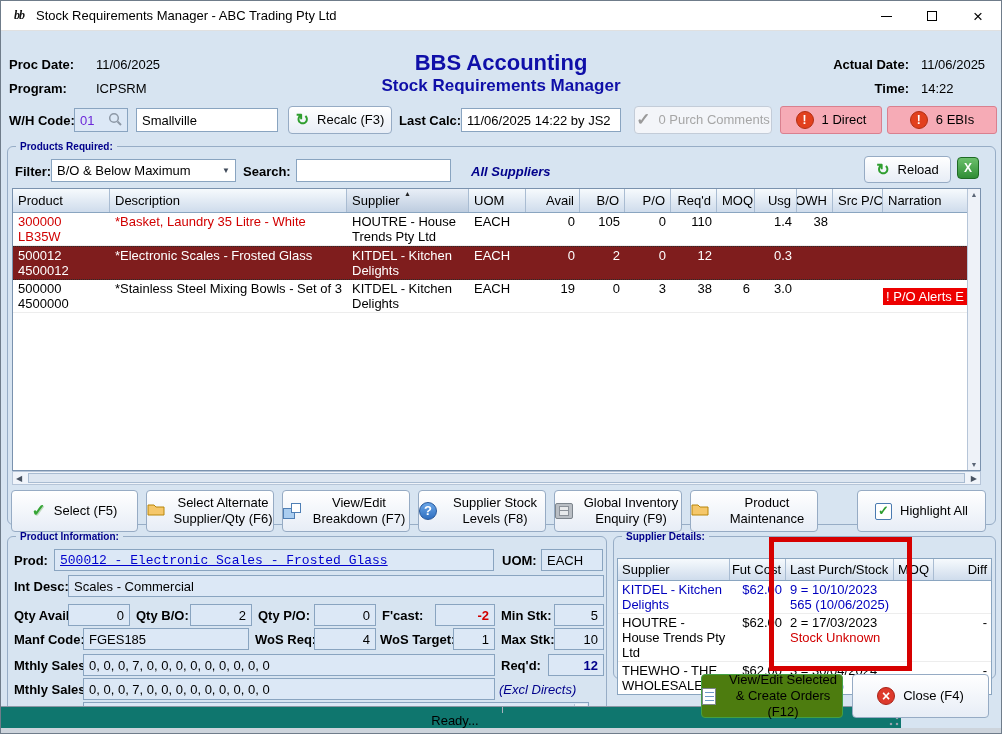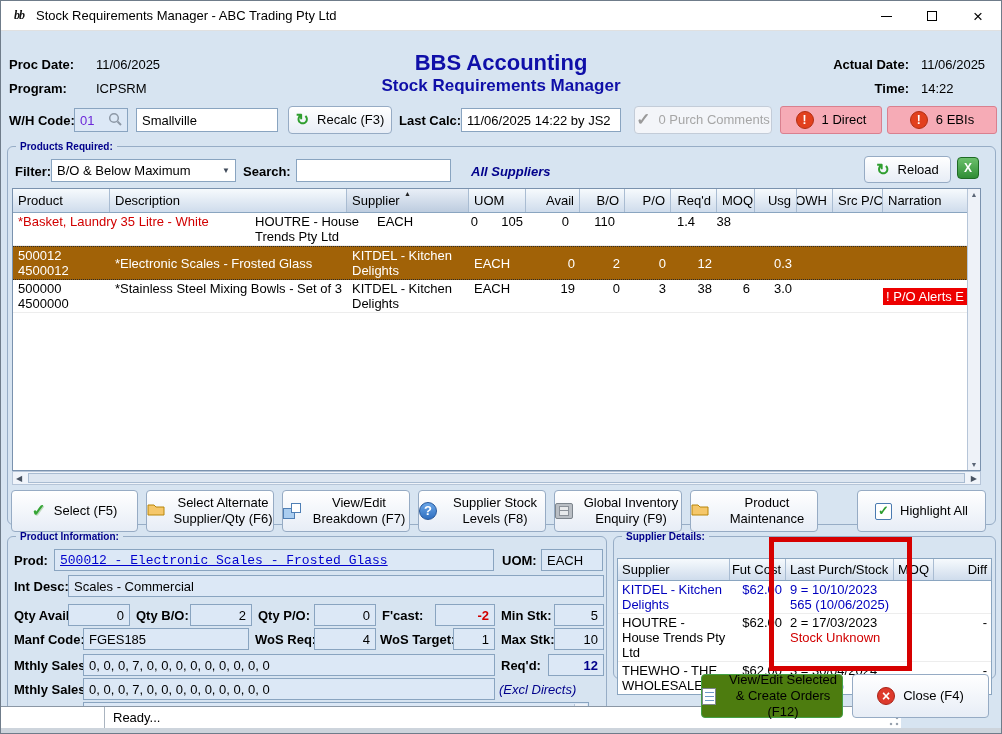--- a/index.html
+++ b/index.html
@@ -53,21 +53,21 @@
   .dd-arrow{margin-left:auto;font-size:8px;color:#404b5a;}
   .spin{position:absolute;right:1px;top:1px;bottom:1px;width:13px;background:#eef2f8;border-left:1px solid #b6c5d8;display:flex;flex-direction:column;align-items:center;justify-content:space-between;padding:2px 0;color:#8a96a6;font-size:7px;line-height:1;}
 
   
   .tbl{position:absolute;left:4px;top:36px;width:969px;height:283px;background:#fff;border:1px solid #7a92ae;overflow:hidden;}
   .thead{display:flex;height:24px;background:linear-gradient(#f6fafd,#cfdcec);border-bottom:1px solid #8aa5c0;width:955px;}
   .th{border-right:1px solid #a9bcd2;display:flex;align-items:center;padding:0 5px;position:relative;overflow:hidden;white-space:nowrap;}
   .th.sorted{background:linear-gradient(#e9eff7,#bdccdf);}
   .th.r,.td.r{justify-content:flex-end;text-align:right;}
   .tr{display:flex;min-height:31px;border-bottom:1px solid #ededed;width:955px;background:#fff;}
-  .tr.selected{background:#a16207;color:#fff;border-top:1px dotted #2a2a2a;border-bottom:1px dotted #2a2a2a;align-items:center;}
+  .tr.selected{background:#7f1d1d;color:#fff;border-top:1px dotted #2a2a2a;border-bottom:1px dotted #2a2a2a;}
   .td{padding:1px 5px;line-height:15px;overflow:hidden;display:flex;align-items:flex-start;}
   .td.pre{white-space:pre-line;}
   .tr.warn .red-c{color:#d10000;}
   .c0{width:97px;flex:none;} .c1{width:237px;flex:none;} .c2{width:122px;flex:none;}
   .c3{width:57px;flex:none;} .c4{width:54px;flex:none;} .c5{width:45px;flex:none;}
   .c6{width:46px;flex:none;} .c7{width:46px;flex:none;} .c8{width:38px;flex:none;}
   .c9{width:42px;flex:none;} .c10{width:36px;flex:none;} .c11{width:50px;flex:none;}
   .c12{flex:1;}
   .alert-badge{background:#ed0000;color:#fff;padding:1px 3px;white-space:nowrap;width:100%;overflow:hidden;}
   .vscroll{position:absolute;right:0;top:0;width:13px;height:281px;background:#eef2f8;border-left:1px solid #b6c5d8;display:flex;flex-direction:column;justify-content:space-between;align-items:center;font-size:7px;color:#5a6575;padding:2px 0;}
@@ -80,21 +80,21 @@
   .sd-th{display:flex;align-items:center;padding:0 4px;border-right:1px solid #a9bcd2;overflow:hidden;white-space:nowrap;}
   .sd-tr{display:flex;min-height:31px;border-bottom:1px solid #ededed;}
   .sd-td{padding:1px 4px;line-height:15px;overflow:hidden;}
   .s0{width:112px;flex:none;} .s1{width:56px;flex:none;text-align:right;justify-content:flex-end;}
   .s2{width:108px;flex:none;} .s3{width:40px;flex:none;text-align:right;justify-content:flex-end;} .s4{flex:1;text-align:right;justify-content:flex-end;}
   .blue-t{color:#0000bf;} .red-t{color:#d10000;}
 
   .annotation{position:absolute;left:768px;top:488px;width:143px;height:134px;border:5px solid #d60000;z-index:40;pointer-events:none;}
 
   
-  .statusbar{position:absolute;left:0;top:705px;width:900px;height:22px;background:#ffffff;border-top:1px solid #8b97a5;display:flex;align-items:center;}
+  .statusbar{position:absolute;left:0;top:705px;width:900px;height:22px;background:#0f766e;border-top:1px solid #8b97a5;display:flex;align-items:center;flex-direction:column;}
   .status-cell{width:104px;height:100%;border-right:1px solid #aab4c0;}
   .status-text{padding-left:8px;}
   .grip{position:absolute;right:2px;bottom:2px;width:10px;height:10px;background:
     radial-gradient(circle at 8px 2px,#98a2ae 1.4px,transparent 1.6px),
     radial-gradient(circle at 8px 8px,#98a2ae 1.4px,transparent 1.6px),
     radial-gradient(circle at 2px 8px,#98a2ae 1.4px,transparent 1.6px);}
   .bottom-strip{position:absolute;left:0;top:727px;width:1002px;height:7px;background:#cdd4dc;}
   .link{color:#0000cd;text-decoration:underline;font-family:Liberation Mono, monospace;}
   .italic-navy{color:#00008b;font-weight:bold;font-style:italic;}
 </style>
@@ -225,20 +225,22 @@
             </div>
           <div class="th c11">
               <span>Src P/C</span>
             </div>
           <div class="th c12" style="border-right:none;">
               <span>Narration</span>
             </div>
         </div>
 
         <div class="tr warn">
+          <div class="td c0 pre red-c">300000
+LB35W</div>
           <div class="td c1 red-c">*Basket, Laundry 35 Litre - White</div>
           <div class="td c2">HOUTRE - House Trends Pty Ltd</div>
           <div class="td c3">EACH</div>
           <div class="td c4 r">0</div>
           <div class="td c5 r">105</div>
           <div class="td c6 r">0</div>
           <div class="td c7 r">110</div>
           <div class="td c8 r"></div>
           <div class="td c9 r">1.4</div>
           <div class="td c10 r">38</div>

